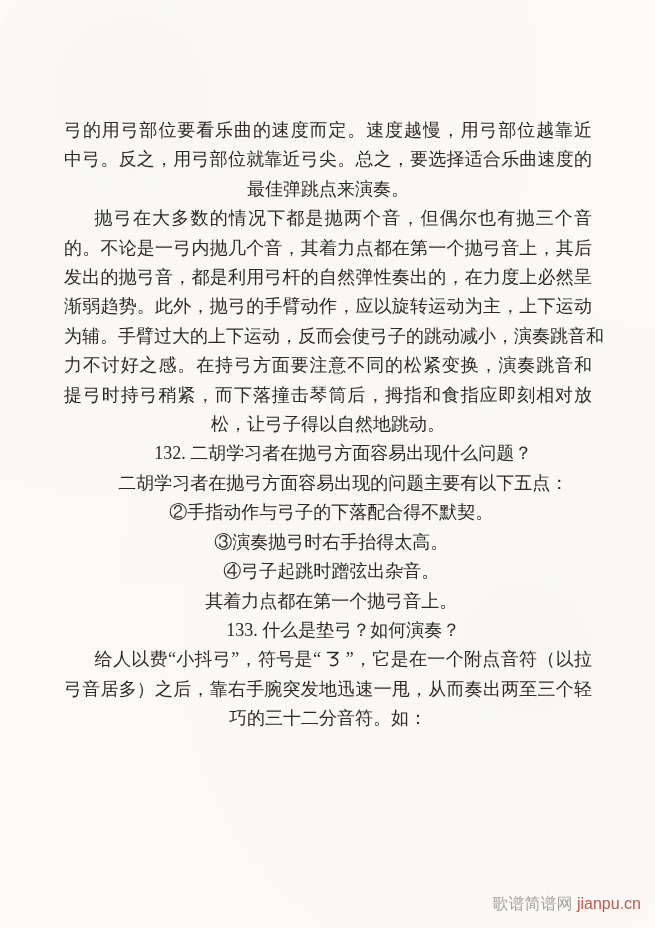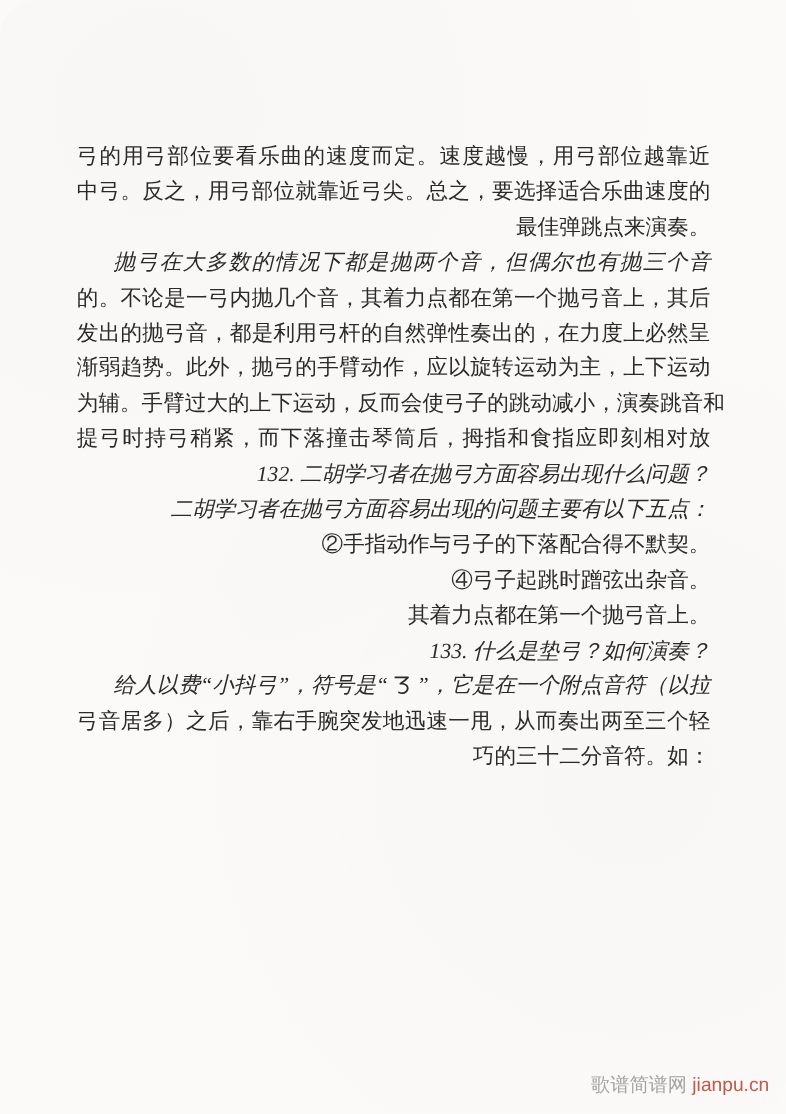--- a/index.html
+++ b/index.html
@@ -16,23 +16,23 @@
       radial-gradient(circle at 20% 10%, rgba(0,0,0,0.012), transparent 60%),
       radial-gradient(circle at 80% 70%, rgba(0,0,0,0.012), transparent 60%),
       #fbfaf8;
     border-radius: 31px;
   }
   
   .textblock{
     position:absolute; left:64px; top:116px; width:528px;
     font-size:18px; line-height:29.4px;
   }
-  .line{white-space:nowrap; text-align:right;}
+  .line{white-space:nowrap; text-align:center;}
   .line.fill{text-align:justify; text-align-last:justify;}
-  .line.indent{text-indent:1.7em;font-style:italic;}
+  .line.indent{text-indent:1.7em;}
   .line.item{text-indent:0.35em;}
   .line svg{vertical-align:-2px;}
   
   .notation{position:absolute; left:0; top:768px; width:655px; height:80px; color:#1d1c1a;}
   
   .watermark{position:absolute; top:894px; left:0; width:641px; text-align:right;
     font-size:16px; font-family:"Liberation Sans","DejaVu Sans",sans-serif;}
 </style>
 </head>
 <body style="background: rgb(251, 250, 248); color: rgb(43, 42, 40);">
@@ -41,24 +41,27 @@
 
   <div class="textblock" id="lines">
       <div class="line fill">弓的用弓部位要看乐曲的速度而定。速度越慢，用弓部位越靠近</div>
       <div class="line fill">中弓。反之，用弓部位就靠近弓尖。总之，要选择适合乐曲速度的</div>
       <div class="line">最佳弹跳点来演奏。</div>
       <div class="line fill indent">抛弓在大多数的情况下都是抛两个音，但偶尔也有抛三个音</div>
       <div class="line fill">的。不论是一弓内抛几个音，其着力点都在第一个抛弓音上，其后</div>
       <div class="line fill">发出的抛弓音，都是利用弓杆的自然弹性奏出的，在力度上必然呈</div>
       <div class="line fill">渐弱趋势。此外，抛弓的手臂动作，应以旋转运动为主，上下运动</div>
       <div class="line fill">为辅。手臂过大的上下运动，反而会使弓子的跳动减小，演奏跳音和</div>
+      <div class="line fill">力不讨好之感。在持弓方面要注意不同的松紧变换，演奏跳音和</div>
       <div class="line fill">提弓时持弓稍紧，而下落撞击琴筒后，拇指和食指应即刻相对放</div>
+      <div class="line">松，让弓子得以自然地跳动。</div>
       <div class="line indent">132. 二胡学习者在抛弓方面容易出现什么问题？</div>
       <div class="line indent">二胡学习者在抛弓方面容易出现的问题主要有以下五点：</div>
       <div class="line item">②手指动作与弓子的下落配合得不默契。</div>
+      <div class="line item">③演奏抛弓时右手抬得太高。</div>
       <div class="line item">④弓子起跳时蹭弦出杂音。</div>
       <div class="line item">其着力点都在第一个抛弓音上。</div>
       <div class="line indent">133. 什么是垫弓？如何演奏？</div>
       <div class="line fill indent"><span>给人以费“小抖弓”，符号是“ </span>
   <svg width="15" height="17" viewBox="0 0 20 22">
     <path d="M2 3 H16 C13 6.5 10 8.5 7.5 10 C13 9.5 16.5 12.5 15.5 16.5 C14.6 20 10 21.5 6 19.8" fill="none" stroke="#2a2a2a" stroke-width="2" stroke-linecap="round" stroke-linejoin="round"></path>
   </svg>
 <span> ”，它是在一个附点音符（以拉</span></div>
       <div class="line fill">弓音居多）之后，靠右手腕突发地迅速一甩，从而奏出两至三个轻</div>
       <div class="line">巧的三十二分音符。如：</div>

